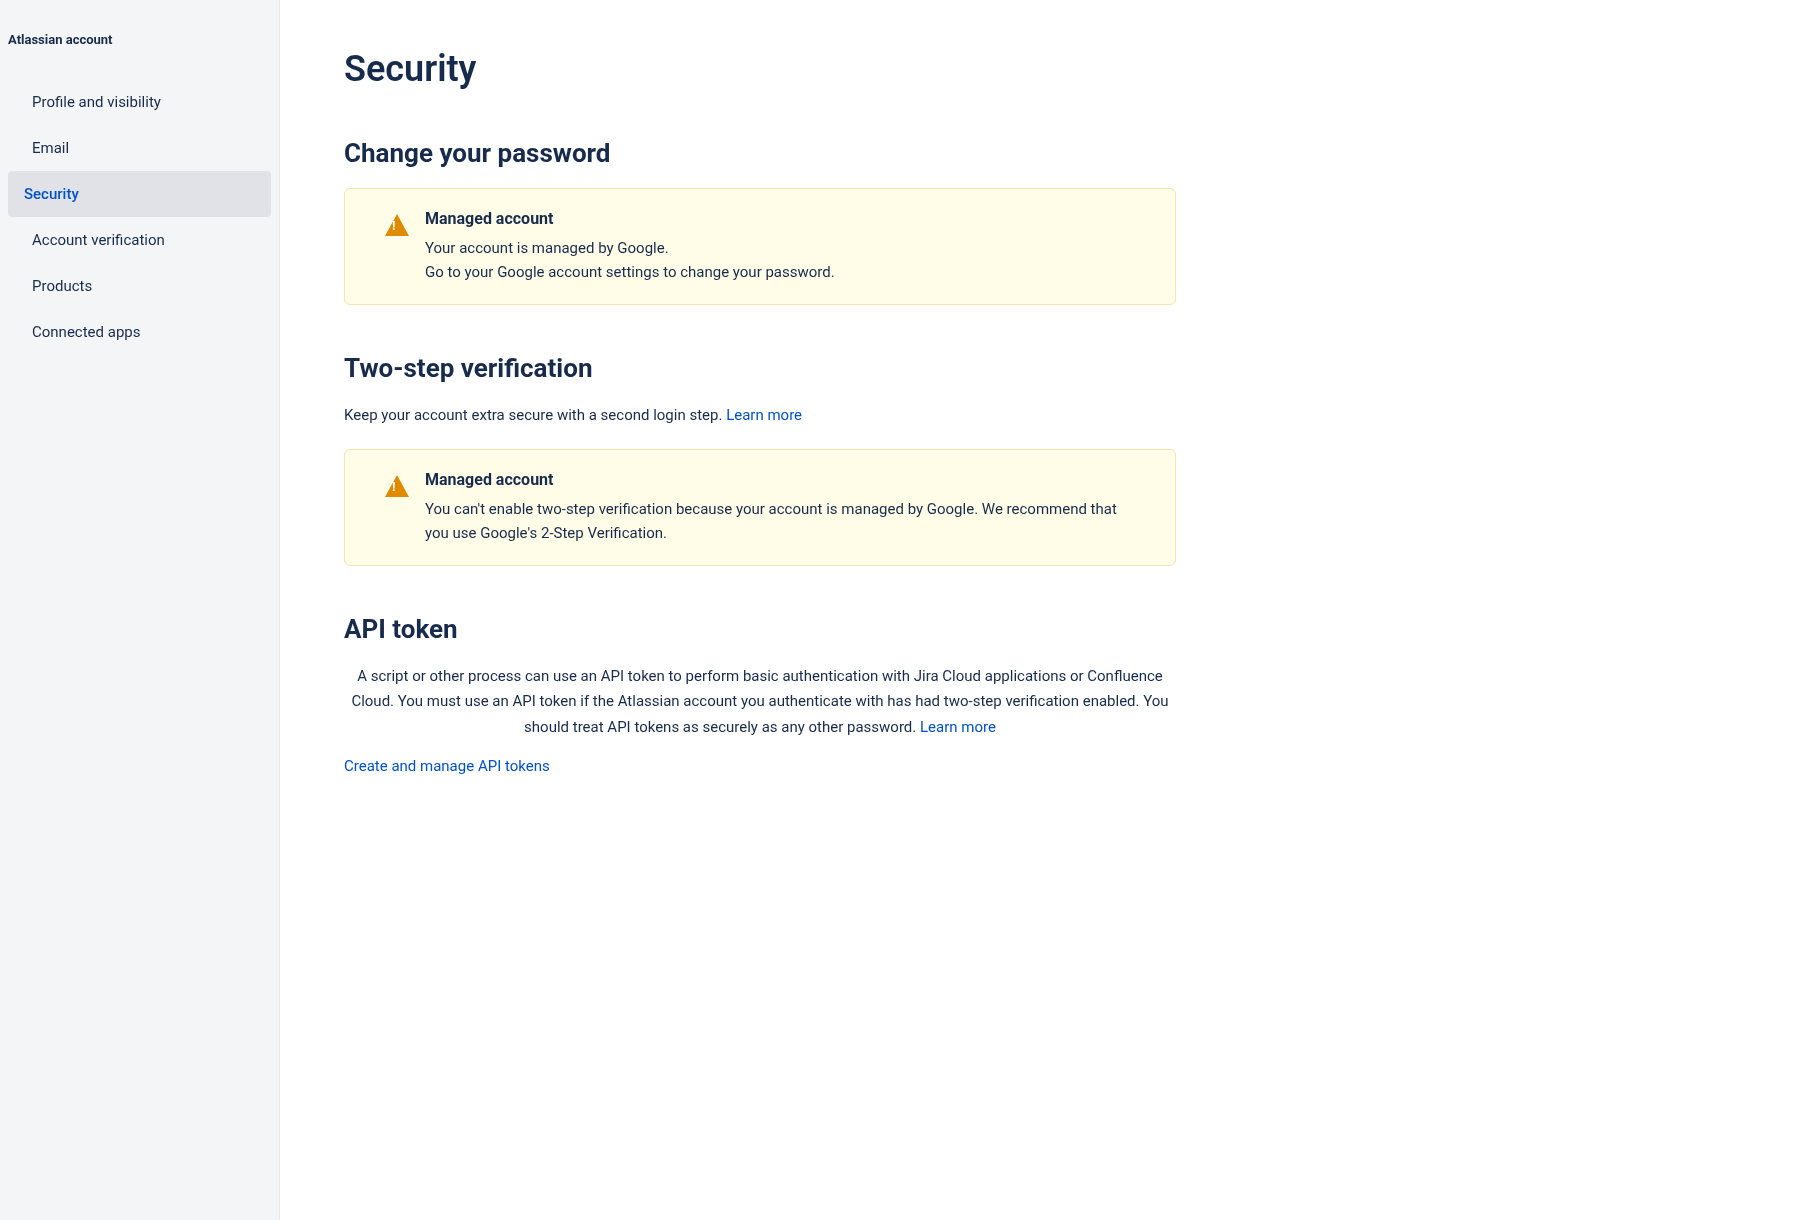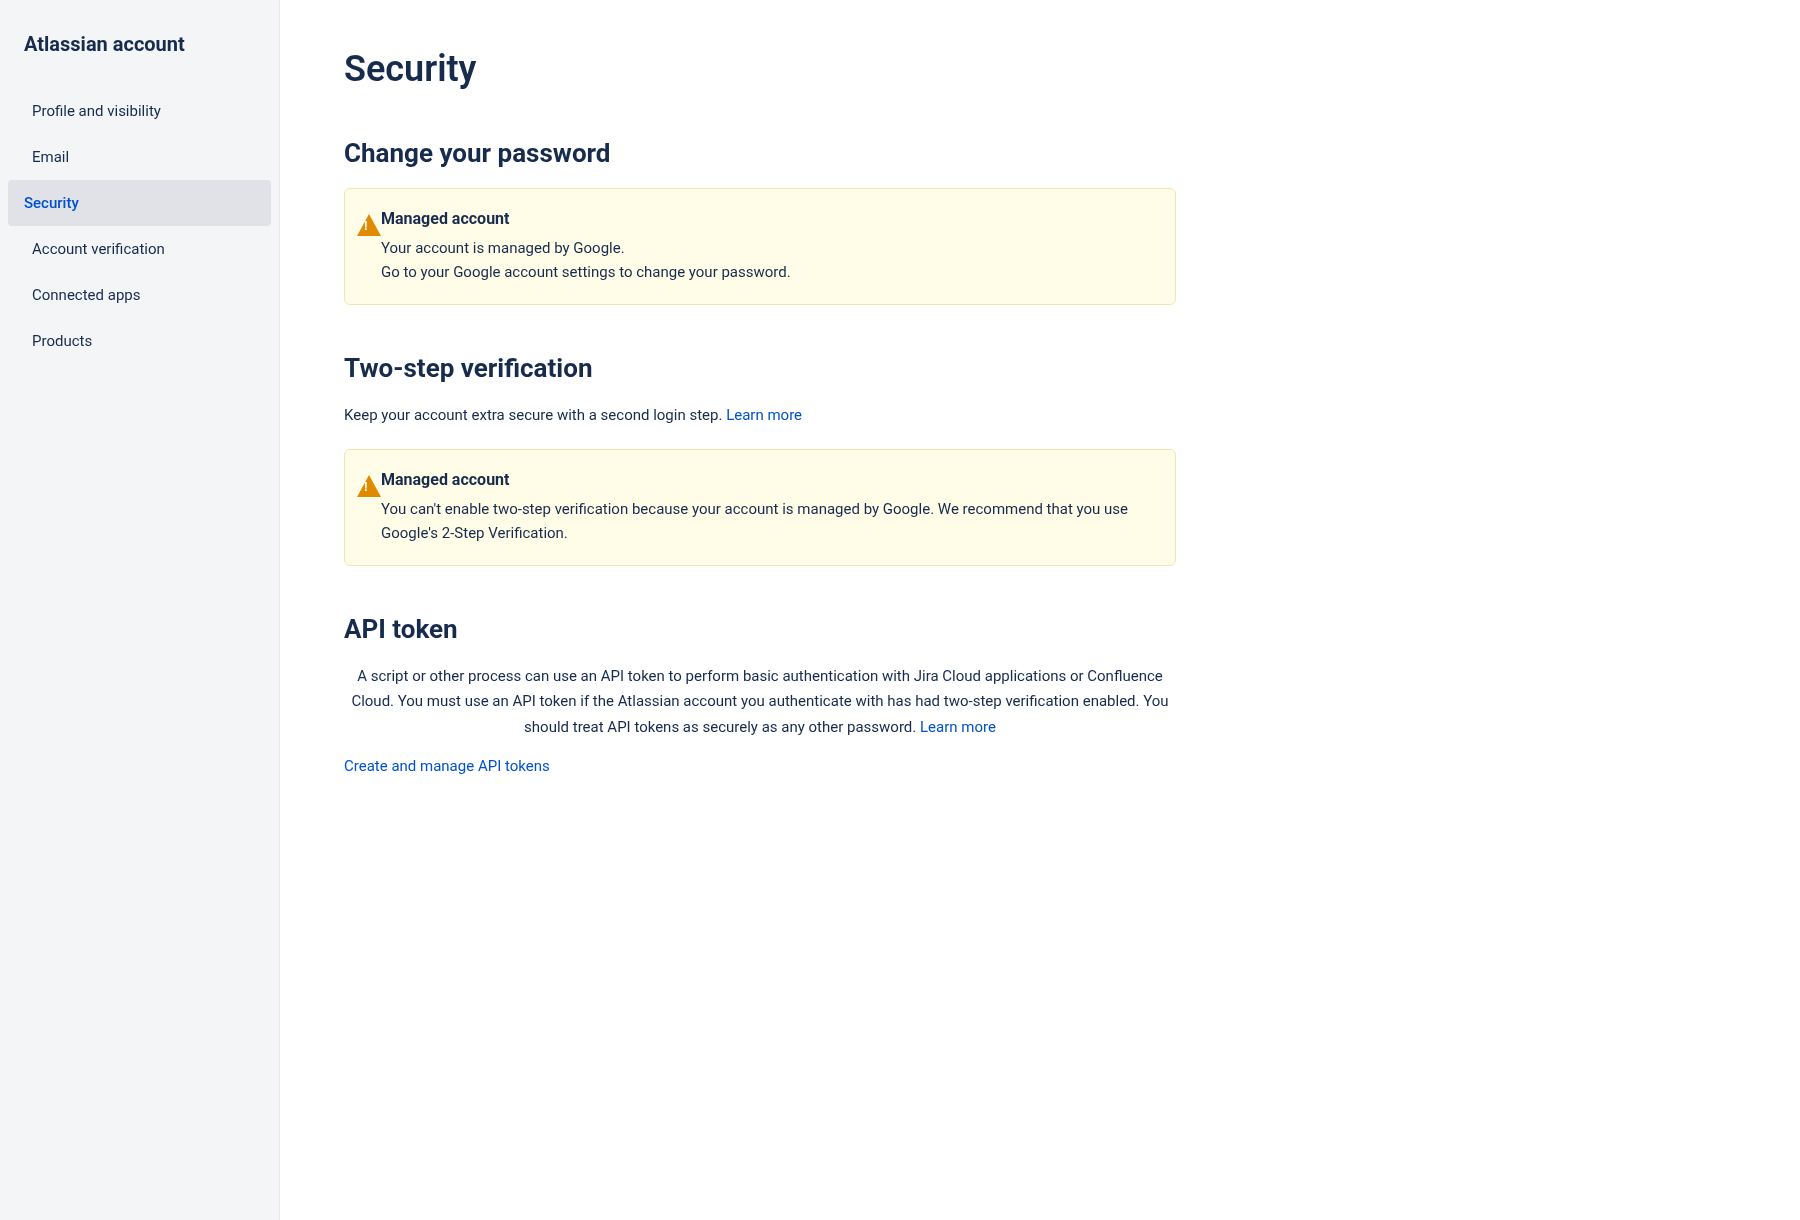--- a/index.html
+++ b/index.html
@@ -18,24 +18,24 @@
 
     .sidebar {
       width: 280px;
       min-width: 280px;
       background: #f4f5f7;
       padding: 32px 0;
       border-right: 1px solid #e8e8e8;
     }
 
     .sidebar-title {
-      font-size: 20px;
-      font-weight: 700;
-      color: #172b4d;
-      padding: 0 24px 32px 24px;
+      font-size: 13px;
+      font-weight: 700;
+      color: #172b4d;
+      padding: 0 24px 32px 8px;
     }
 
     .sidebar-nav {
       display: flex;
       flex-direction: column;
     }
 
     .sidebar-item {
       padding: 14px 24px;
       font-size: 15px;
@@ -82,23 +82,24 @@
       font-size: 26px;
       font-weight: 700;
       color: #172b4d;
       margin-bottom: 20px;
     }
 
     .alert-box {
       background: #fffde7;
       border: 1px solid #f0e6b2;
       border-radius: 6px;
-      padding: 20px 12px;
+      padding: 20px 40px;
       display: flex;
       align-items: flex-start;
+      gap: 16px;
     }
 
     .alert-icon {
       font-size: 22px;
       color: #e08a00;
       flex-shrink: 0;
       margin-top: 2px;
     }
 
     .alert-content {
@@ -173,22 +174,22 @@
 </head>
 <body>
 
 <aside class="sidebar">
   <div class="sidebar-title">Atlassian account</div>
   <nav class="sidebar-nav">
     <a class="sidebar-item">Profile and visibility</a>
     <a class="sidebar-item">Email</a>
     <a class="sidebar-item active">Security</a>
     <a class="sidebar-item">Account verification</a>
+    <a class="sidebar-item">Products</a>
     <a class="sidebar-item">Connected apps</a>
-    <a class="sidebar-item">Products</a>
   </nav>
 </aside>
 
 <main class="main-content">
   <h1 class="page-title">Security</h1>
 
   <section class="section">
     <h2 class="section-title">Change your password</h2>
     <div class="alert-box">
       <div class="alert-icon">

